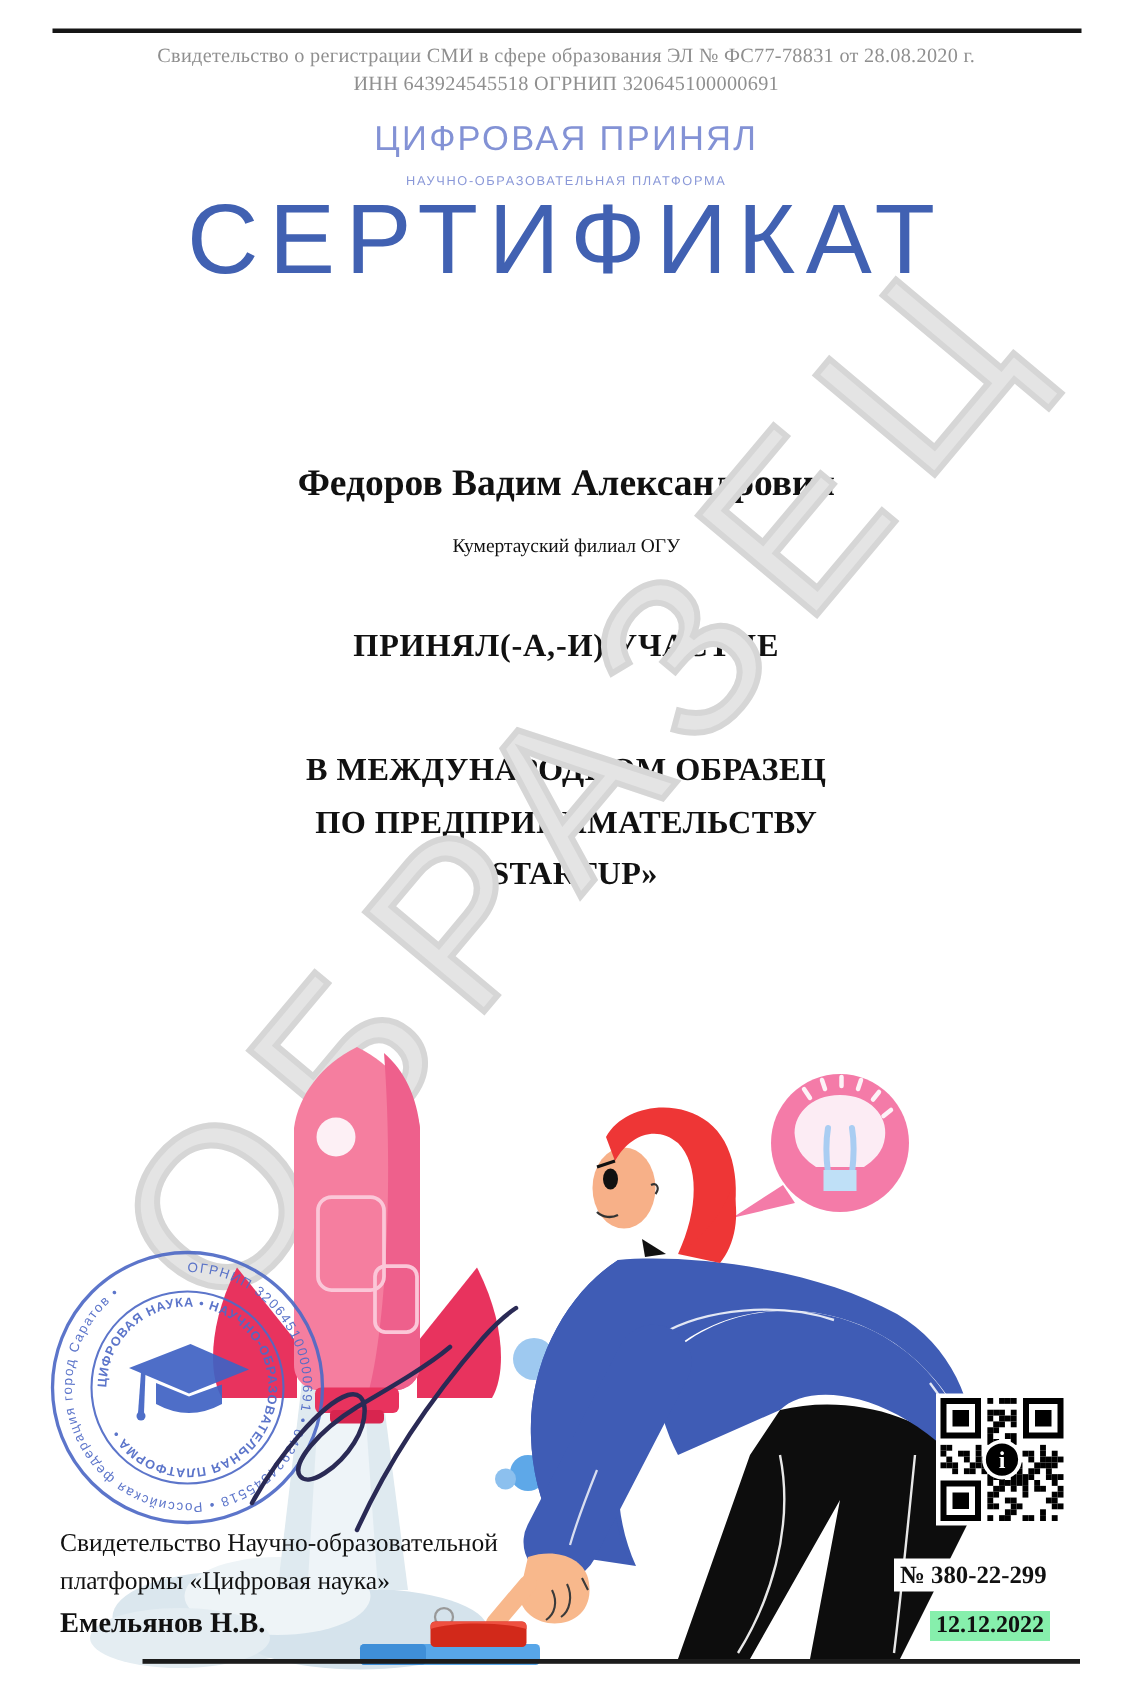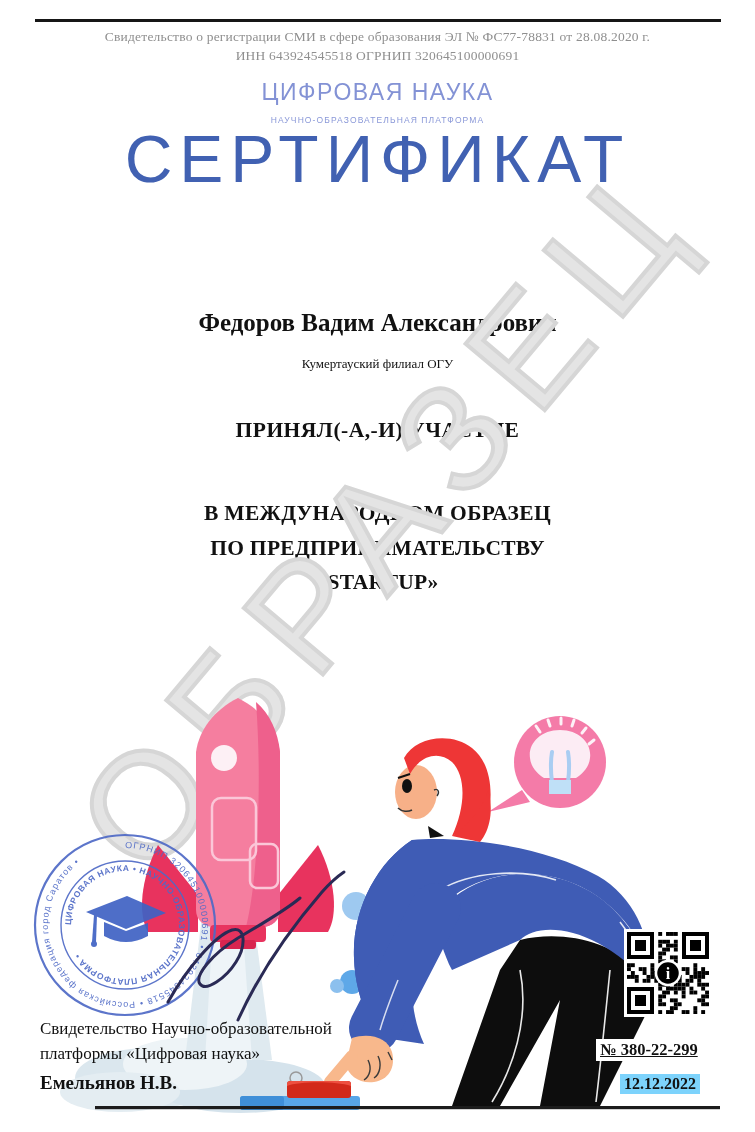--- a/index.html
+++ b/index.html
@@ -29,37 +29,37 @@
              font-family:"Liberation Sans",sans-serif;font-size:150px;letter-spacing:22px;
              color:#e4e4e4;-webkit-text-stroke:4px #d6d6d6;
              white-space:nowrap;z-index:2;pointer-events:none;}
 
   .illu{left:0;top:640px;z-index:3;}
 
   .footer-block{left:40px;top:1017px;z-index:4;font-size:17px;line-height:24.5px;}
   .footer-name{font-size:19px;font-weight:bold;margin-top:5px;}
 
   .cert-no{left:596px;top:1039px;z-index:4;font-size:16.5px;font-weight:bold;
-           background:#fff;padding:1px 4px;text-decoration:underline;}
+           background:#fff;padding:1px 4px;}
   .cert-date{left:620px;top:1074px;z-index:4;font-size:16px;font-weight:bold;
-             background:#7dd3fc;padding:1px 4px;}
+             background:#86efac;padding:1px 4px;}
 </style>
 </head>
 <body>
 
 <div class="page">
 
   <div class="abs top-rule"></div>
 
   <div class="abs center reg-text">
     <div>Свидетельство о регистрации СМИ в сфере образования ЭЛ № ФС77-78831 от 28.08.2020 г.</div>
     <div>ИНН 643924545518 ОГРНИП 320645100000691</div>
   </div>
 
-  <div class="abs center logo-title">ЦИФРОВАЯ НАУКА</div>
+  <div class="abs center logo-title">ЦИФРОВАЯ ПРИНЯЛ</div>
   <div class="abs center logo-sub">НАУЧНО-ОБРАЗОВАТЕЛЬНАЯ ПЛАТФОРМА</div>
 
   <div class="abs center cert-title">СЕРТИФИКАТ</div>
 
   <div class="abs center t-name">Федоров Вадим Александрович</div>
   <div class="abs center t-org">Кумертауский филиал ОГУ</div>
   <div class="abs center t-action">ПРИНЯЛ(-А,-И) УЧАСТИЕ</div>
 
   <div class="abs center t-event">
     <div>В МЕЖДУНАРОДНОМ ОБРАЗЕЦ</div>

